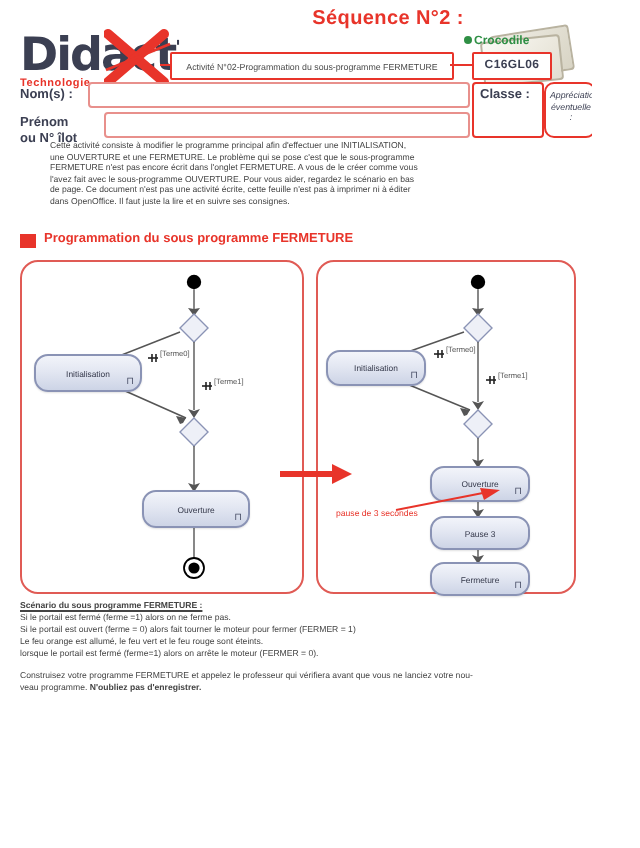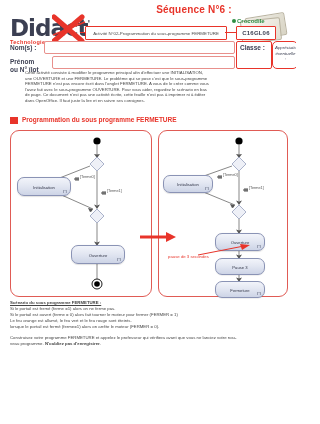--- a/index.html
+++ b/index.html
@@ -95,21 +95,21 @@
   .scen .t{font-weight:bold;text-decoration:underline;}
   .scen p{margin:0;}
   .scen .gap{height:5px;}
   .scen .strong{font-weight:bold;}
 </style>
 </head>
 <body>
 
 <div class="page">
 
-  <div class="seq-title">Séquence N°6 :</div>
+  <div class="seq-title">Séquence N°2 :</div>
 
   <div class="logo">
     <div class="logo-main"><span>Didact</span><span class="logo-apo">'</span></div>
     <div class="logo-sub">Technologie</div>
   </div>
   <div class="logo-x">
     <svg width="34" height="34" viewBox="0 0 34 34">
       <path d="M2 4 L30 28" stroke="#e8342a" stroke-width="5" stroke-linecap="round"></path>
       <path d="M30 4 L2 28" stroke="#e8342a" stroke-width="5" stroke-linecap="round"></path>
       <path d="M1 22 L33 9" stroke="#e8342a" stroke-width="1.4" fill="none"></path>

